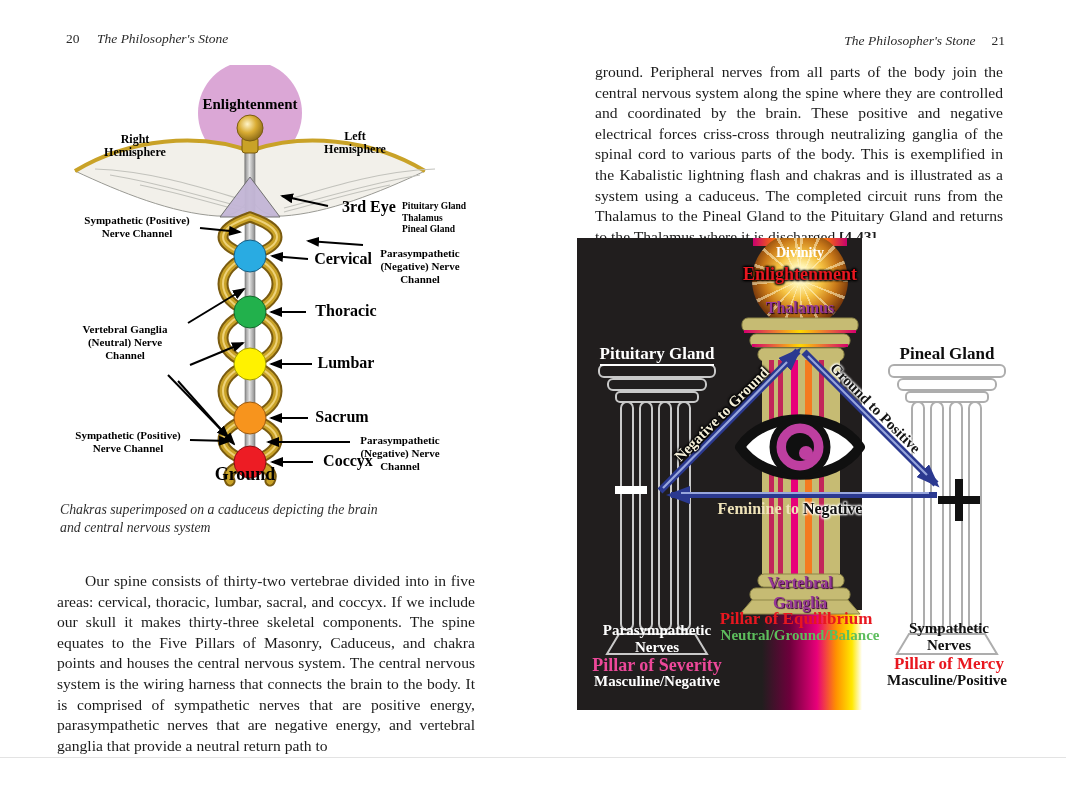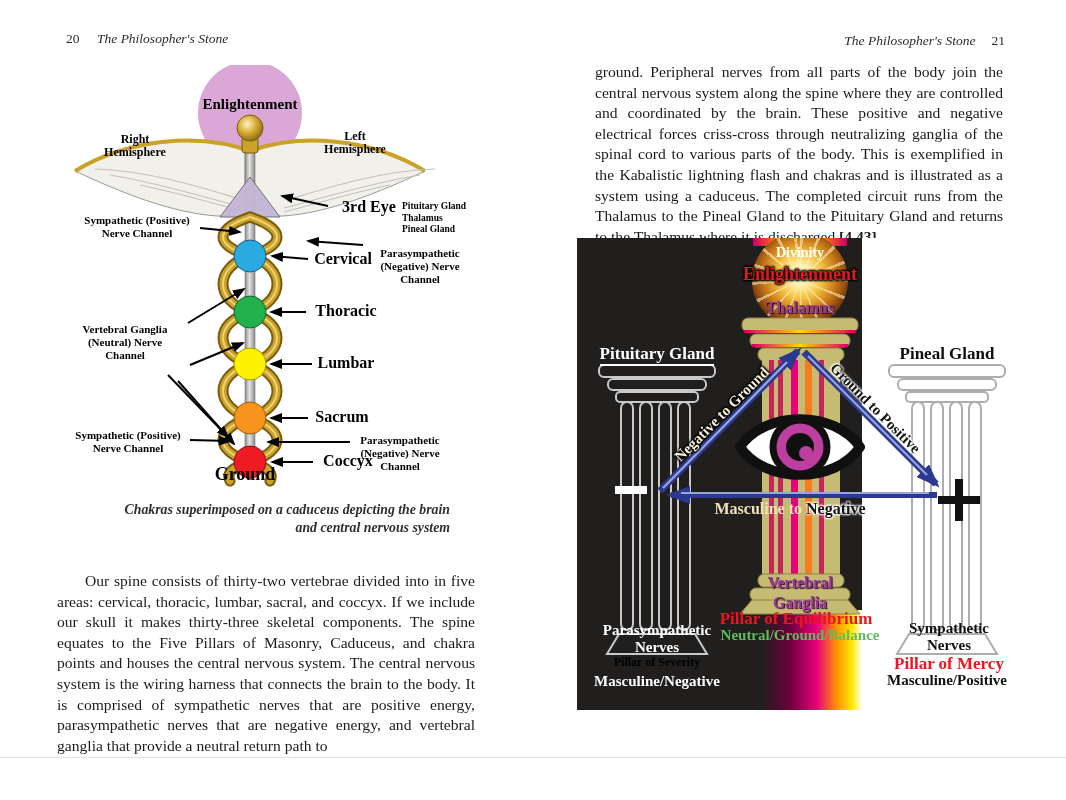--- a/index.html
+++ b/index.html
@@ -12,21 +12,21 @@
   
   .runhead { font-style:italic; font-size:13.5px; color:#2a2a2a; }
   .pagenum { font-size:13.5px; color:#2a2a2a; }
   
   .bodytext {
     font-size:15.6px; line-height:20.6px; text-align:justify; color:#1b1b1b;
   }
   .indent { text-indent:28px; }
   .cite { font-weight:bold; }
   
-  .caption { font-style:italic; font-size:13.8px; line-height:17.5px; text-align:right; color:#2e2e2e;font-weight:bold; }
+  .caption { font-style:italic; font-size:13.8px; line-height:17.5px; text-align:left; color:#2e2e2e; }
   
   .dlbl { position:absolute; font-weight:bold; text-align:center; color:#000; line-height:13px; font-size:11px; }
   .dlbl-big { font-size:16px; line-height:17px; }
   .glandstack { font-size:9.5px; line-height:11.5px; text-align:left; }
   
   #rdiag { position:absolute; left:577px; top:238px; width:431px; height:472px; overflow:hidden; background:#ffffff; }
   .rlbl { position:absolute; font-weight:bold; text-align:center; }
   .halo-dark { text-shadow:1px 1px 2px #000, -1px -1px 2px #000, 1px -1px 2px #000, -1px 1px 2px #000; }
   .halo-light { text-shadow:1px 1px 2px #fff, -1px -1px 2px #fff, 1px -1px 2px #fff, -1px 1px 2px #fff; }
   .orb-rays { position:absolute; left:0; top:0; width:100%; height:100%; border-radius:50%;
@@ -268,31 +268,31 @@
     <div class="rlbl" style="left:163px;top:7px;width:120px;color:#ffffff;font-size:14px;">Divinity</div>
     <div class="rlbl halo-dark" style="left:133px;top:26px;width:180px;color:#E8171F;font-size:18px;">Enlightenment</div>
     <div class="rlbl" style="left:163px;top:61px;width:120px;color:#963896;font-size:16px;text-shadow:1px 1px 1px #1a001a;">Thalamus</div>
 
     <div class="rlbl" style="left:10px;top:106px;width:140px;color:#ffffff;font-size:17px;"><span class="u">Pituitary Gland</span></div>
     <div class="rlbl" style="left:300px;top:106px;width:140px;color:#0d0d0d;font-size:17px;">Pineal Gland</div>
 
     <div class="rlbl halo-dark" style="left:60px;top:168px;width:170px;color:#F5EFD8;font-size:15px;transform:rotate(-45deg);">Negative to Ground</div>
     <div class="rlbl halo-light" style="left:213px;top:162px;width:170px;color:#151515;font-size:15px;transform:rotate(45deg);">Ground to Positive</div>
     <div class="rlbl" style="left:93px;top:262px;width:240px;font-size:16px;">
-      <span style="color:#EFE3B8;">Masculine to </span><span class="halo-light" style="color:#111;">Negative</span>
+      <span style="color:#EFE3B8;">Feminine to </span><span class="halo-light" style="color:#111;">Negative</span>
     </div>
 
     <div class="rlbl" style="left:163px;top:336px;width:120px;color:#963896;font-size:16px;text-shadow:1px 1px 1px #3a003a;">Vertebral</div>
     <div class="rlbl" style="left:163px;top:356px;width:120px;color:#963896;font-size:16px;text-shadow:1px 1px 1px #3a003a;">Ganglia</div>
     <div class="rlbl" style="left:109px;top:371px;width:220px;color:#E8171F;font-size:17px;">Pillar of Equilibrium</div>
     <div class="rlbl" style="left:103px;top:389px;width:240px;color:#5DBE5D;font-size:15px;">Neutral/Ground/Balance</div>
 
     <div class="rlbl" style="left:0;top:384px;width:160px;color:#ffffff;font-size:15px;">Parasympathetic</div>
     <div class="rlbl" style="left:0;top:401px;width:160px;color:#ffffff;font-size:15px;">Nerves</div>
-    <div class="rlbl" style="left:0;top:417px;width:160px;color:#000000;font-size:12px;">Pillar of Severity</div>
+    <div class="rlbl" style="left:0;top:417px;width:160px;color:#ec4899;font-size:18px;">Pillar of Severity</div>
     <div class="rlbl" style="left:0;top:435px;width:160px;color:#ffffff;font-size:15px;">Masculine/Negative</div>
 
     <div class="rlbl" style="left:292px;top:382px;width:160px;color:#111;font-size:15px;">Sympathetic</div>
     <div class="rlbl" style="left:292px;top:399px;width:160px;color:#111;font-size:15px;">Nerves</div>
     <div class="rlbl" style="left:292px;top:416px;width:160px;color:#E8171F;font-size:17px;">Pillar of Mercy</div>
     <div class="rlbl" style="left:290px;top:434px;width:160px;color:#111;font-size:15px;">Masculine/Positive</div>
   </div>
 
 
   <div class="footline"></div>

